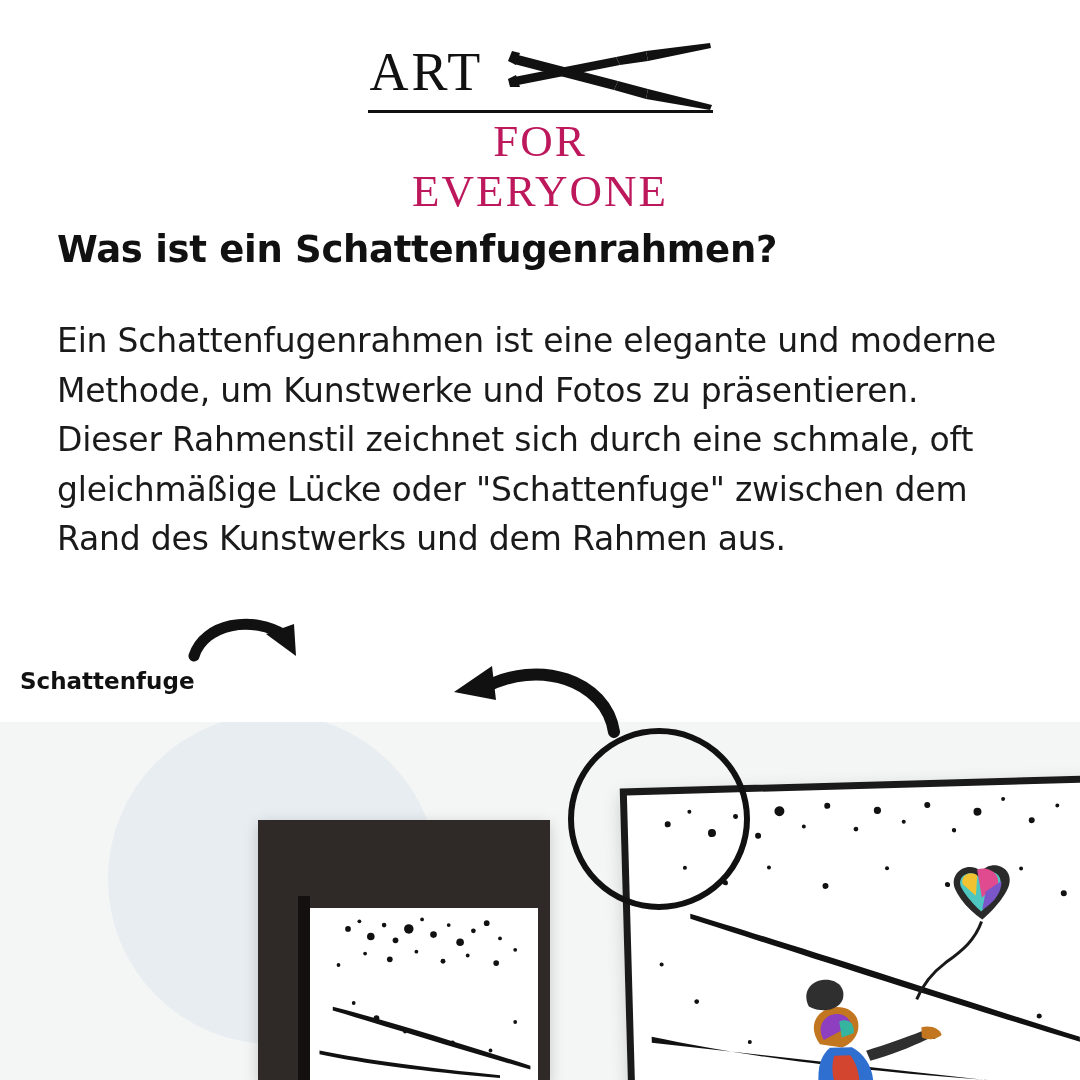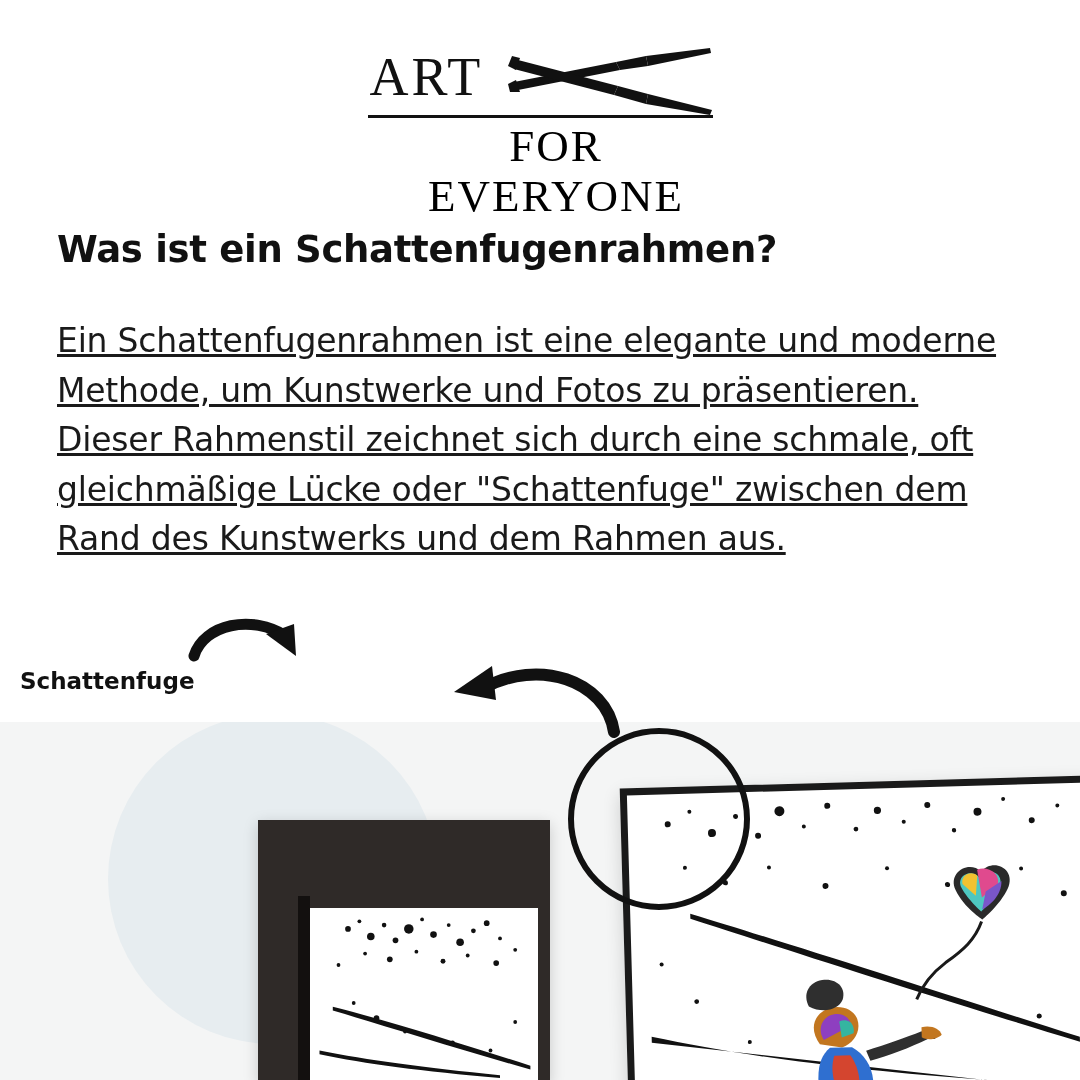--- a/index.html
+++ b/index.html
@@ -16,21 +16,21 @@
   }
 
   
   .logo-block {
     position: absolute;
     top: 34px;
     left: 0;
     width: 1080px;
     height: 130px;
     display: flex;
-    align-items: flex-end;
+    align-items: center;
     justify-content: center;
   }
   .logo-inner {
     position: relative;
     width: 345px;
     height: 120px;
   }
   .logo-art {
     position: absolute;
     left: 2px;
@@ -44,28 +44,28 @@
   .logo-rule {
     position: absolute;
     left: 0px;
     top: 71px;
     width: 345px;
     height: 3px;
     background: #111111;
   }
   .logo-everyone {
     position: absolute;
-    left: 16px;
+    left: 0px;
     top: 78px;
     width: 345px;
     text-align: center;
     font-family: "Liberation Serif", serif;
     font-size: 45px;
     letter-spacing: 2px;
-    color: #000000;
+    color: #be185d;
     line-height: 1.1;
   }
   .logo-brushes {
     position: absolute;
     left: 128px;
     top: -2px;
     width: 220px;
     height: 78px;
   }
 
@@ -82,21 +82,20 @@
   }
   .paragraph {
     position: absolute;
     left: 57px;
     top: 283px;
     width: 975px;
     font-size: 33px;
     line-height: 1.5;
     color: #1a1a1a;
     letter-spacing: -0.2px;
-    text-decoration: underline;
   }
 
   
   .photo {
     position: absolute;
     left: 0;
     top: 722px;
     width: 1080px;
     height: 358px;
     background: #f4f5f5;

